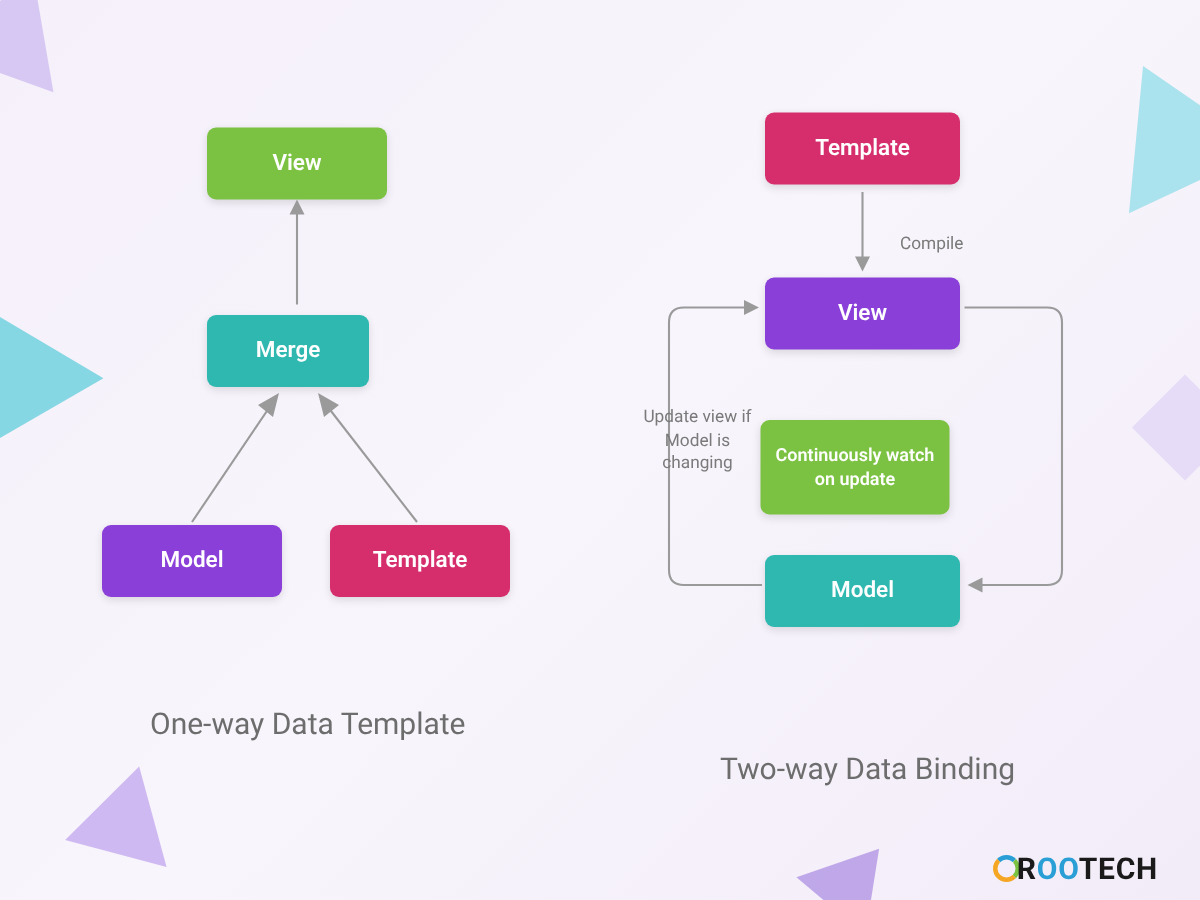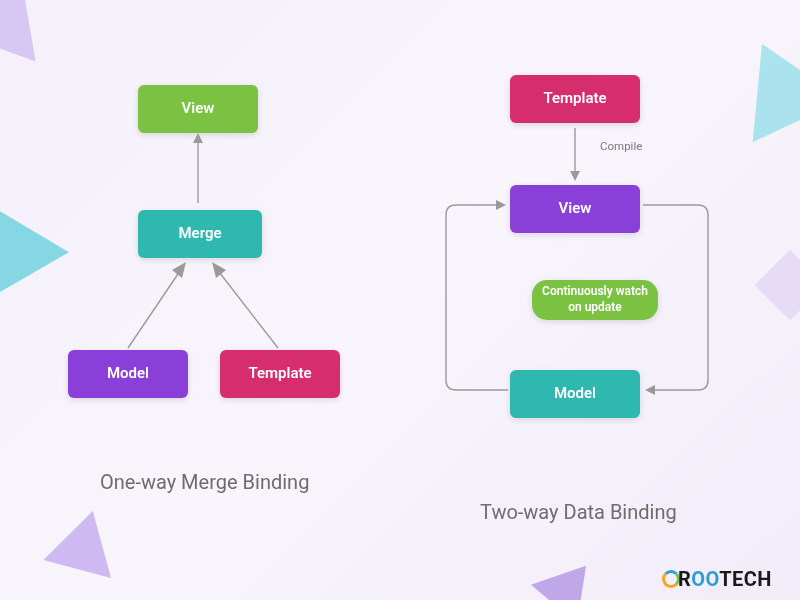--- a/index.html
+++ b/index.html
@@ -77,59 +77,60 @@
 <div class="bg-shape tri-ml"></div>
 <div class="bg-shape tri-bl"></div>
 <div class="bg-shape tri-tr"></div>
 <div class="bg-shape sq-mr"></div>
 <div class="bg-shape tri-br"></div>
 
 <div class="stage">
 
   <div class="node green" style="left:138px; top:85px; width:120px; height:48px;">View</div>
 
-  <div class="node teal" style="left:138px; top:210px; width:124px; height:48px;">Merge</div>
+  <div class="node teal" style="left:138px; top:210px; width:108px; height:48px;">Merge</div>
 
   <div class="node purple" style="left:68px; top:350px; width:120px; height:48px;">Model</div>
 
   <div class="node pink" style="left:220px; top:350px; width:120px; height:48px;">Template</div>
 
   <svg class="arrow" style="left:190px; top:133px; width:20px; height:77px;">
     <line x1="8" y1="70" x2="8" y2="8"></line>
       <polygon points="8,0 3,10 13,10"></polygon>
   </svg>
   <svg class="arrow" style="left:120px; top:258px; width:80px; height:95px;">
     <line x1="8" y1="90" x2="62" y2="10"></line>
       <polygon points="66,4 52,12 62,20"></polygon>
   </svg>
   <svg class="arrow" style="left:200px; top:258px; width:90px; height:95px;">
     <line x1="78" y1="90" x2="16" y2="10"></line>
       <polygon points="12,4 16,20 26,12"></polygon>
   </svg>
 
-  <div class="caption" style="left:100px; top:470px;">One-way Merge Binding</div>
+  <div class="caption" style="left:100px; top:470px;">One-way Data Template</div>
 
   <div class="node pink" style="left:510px; top:75px; width:130px; height:48px;">Template</div>
 
   <div class="node purple" style="left:510px; top:185px; width:130px; height:48px;">View</div>
 
-  <div class="node green sm" style="left:532px; top:280px; width:126px; height:40px;border-radius:15px;">Continuously watch on update</div>
+  <div class="node green sm" style="left:507px; top:280px; width:126px; height:63px;">Continuously watch on update</div>
 
   <div class="node teal" style="left:510px; top:370px; width:130px; height:48px;">Model</div>
 
   <svg class="arrow" style="left:565px; top:123px; width:20px; height:62px;">
     <line x1="10" y1="5" x2="10" y2="50"></line>
       <polygon points="10,58 5,48 15,48"></polygon>
   </svg>
-  <div class="edge-label" style="left:600px; top:139px;text-align:right;">Compile</div>
+  <div class="edge-label" style="left:600px; top:155px;text-align:right;">Compile</div>
 
   <svg class="arrow" style="left:438px; top:195px; width:80px; height:205px;">
     <path d="M70 195 L18 195 Q8 195 8 185 L8 20 Q8 10 18 10 L60 10"></path>
     <polygon points="68,10 58,5 58,15"></polygon>
   </svg>
+  <div class="edge-label" style="left:420px; top:270px; width:90px;">Update view if Model is changing</div>
 
   <svg class="arrow" style="left:638px; top:195px; width:80px; height:205px;">
     <path d="M5 10 L60 10 Q70 10 70 20 L70 185 Q70 195 60 195 L15 195"></path>
     <polygon points="7,195 17,190 17,200"></polygon>
   </svg>
 
   <div class="caption" style="left:480px; top:470px;margin-top:30px;">Two-way Data Binding</div>
 
   <div class="logo">
     <span class="logo-swirl"></span><span class="rest">R</span><span class="oo">OO</span><span class="rest">TECH</span>

